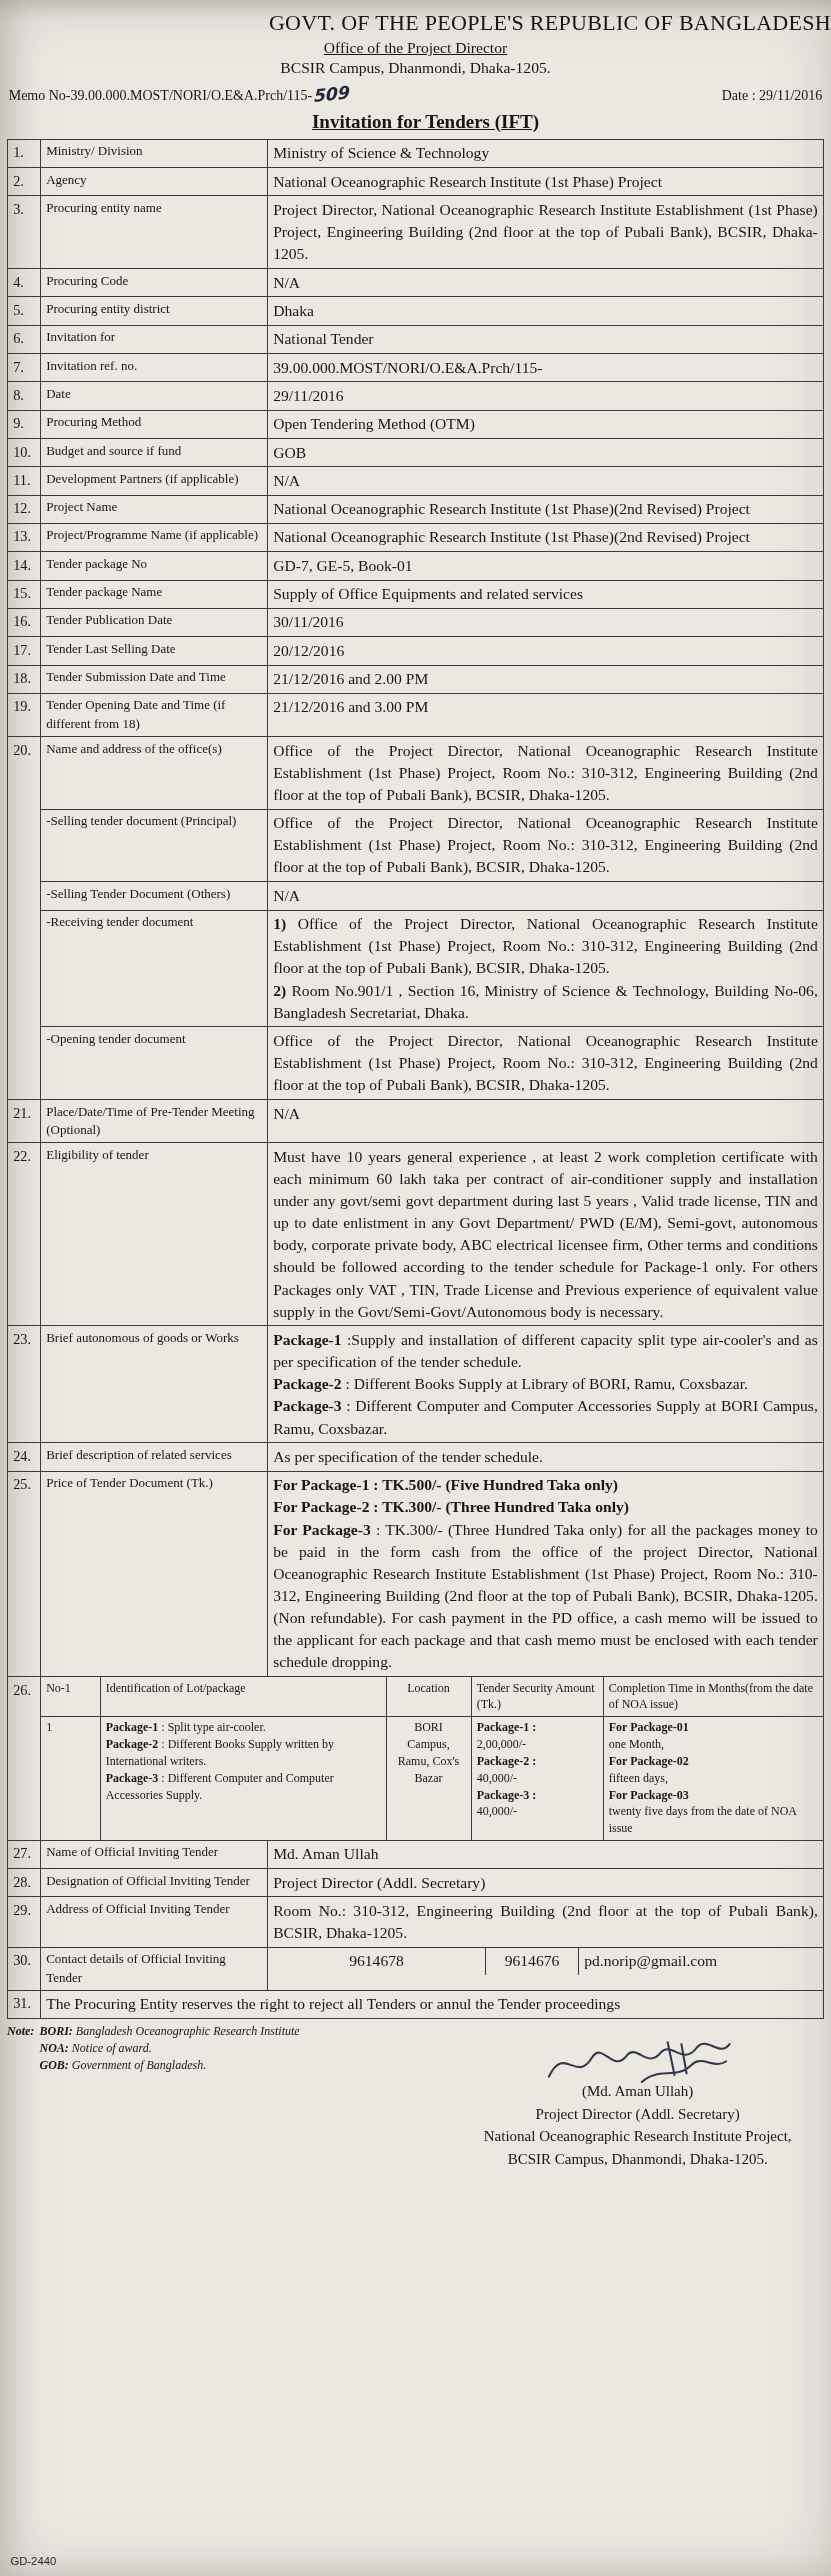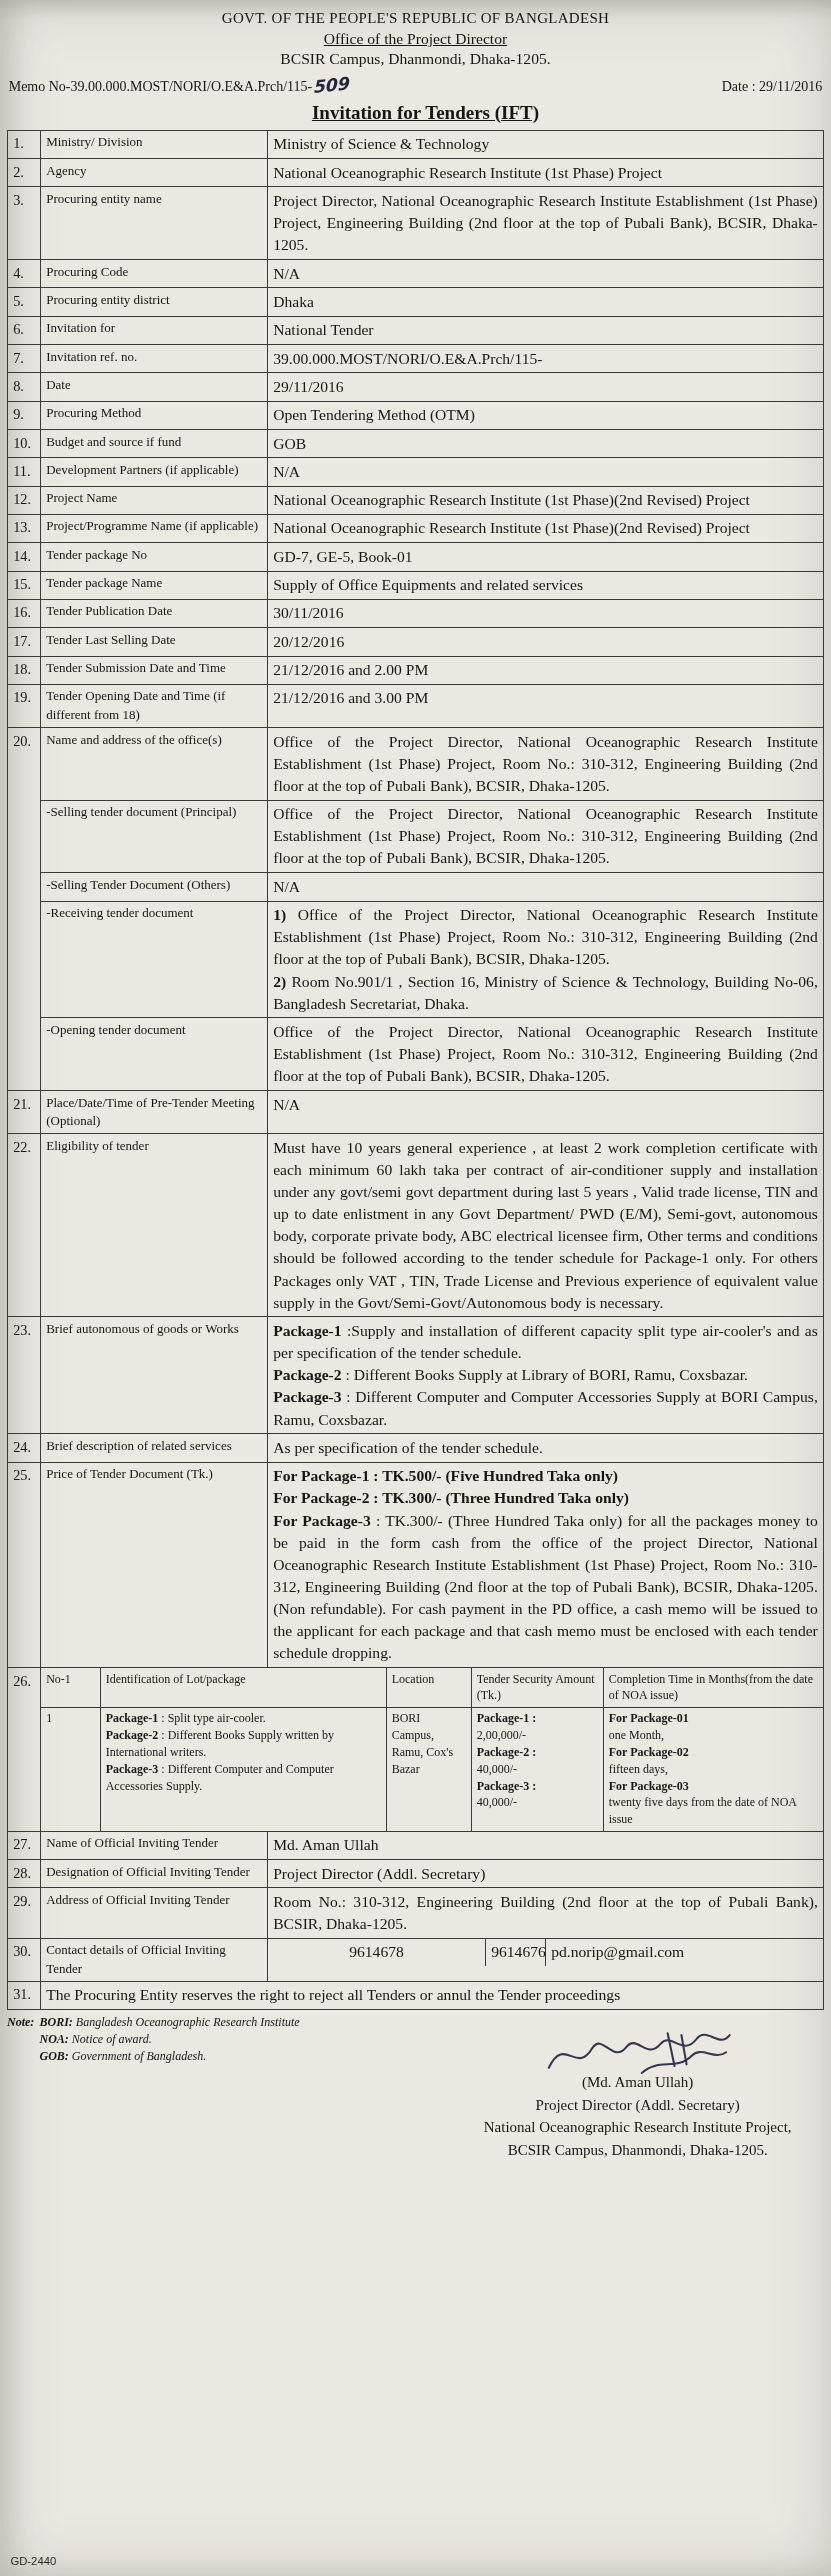--- a/index.html
+++ b/index.html
@@ -6,21 +6,21 @@
   html,body { margin:0; padding:0; background:#8f8e8a; }
   .page {
     width:831px; height:2576px; position:relative; overflow:hidden;
     background:#eae8e1;
     background-image: linear-gradient(#d8d6cf, #eae8e1 19px);
     box-shadow: inset 0 0 61px rgba(70,68,60,.20), inset 12px 0 24px rgba(70,68,60,.14);
     font-family:"Liberation Serif", serif; color:#171615;
     padding-top:10.4px;
   }
   .doc-header { text-align:center; }
-  .govt-line { font-size:15px; letter-spacing:0.3px; }
+  .govt-line { font-size:22px; letter-spacing:0.3px;text-align:right; }
   .project-title { font-size:21px; font-weight:bold; margin-top:2.6px; }
   .office-line { font-size:15.6px; margin-top:2.6px;text-decoration:underline; }
   .address-line { font-size:15.6px; margin-top:1.7px; }
   .memo-row { display:flex; justify-content:space-between; align-items:flex-end;
               font-size:14px; padding:7px 8.7px 0 8.7px; text-align:left; }
   .handwritten { display:inline-block; font-family:"DejaVu Sans", sans-serif;
                  font-style:italic; font-weight:bold; font-size:17.3px; color:#23233c;
                  transform:rotate(-6deg) skewX(-8deg); margin-left:1.7px; }
   .ift-title { font-size:19px; font-weight:bold; text-decoration:underline; margin:7px 0 6px 0;padding-left:20px; }
 
@@ -33,26 +33,26 @@
   .para { margin:0; }
   .b { font-weight:bold; }
 
   td.nested { padding:0 !important; }
   table.lot { border-collapse:collapse; width:100%; font-size:12px; line-height:1.4; }
   table.lot td { border:0.9px solid #3b3a38; vertical-align:top; padding:2.6px 5.2px; }
   table.lot td:first-child { border-left:none; }
   table.lot td:last-child  { border-right:none; }
   table.lot tr:first-child td { border-top:none; }
   table.lot tr:last-child  td { border-bottom:none; }
-  .ctr { }
+  .ctr { text-align:center; }
 
   .contact-grid { display:flex; }
   .contact-grid > div { padding:2.6px 5.2px; }
   .c1 { width:217px; text-align:center; }
-  .c2 { width:61px; text-align:center; border-left:0.9px solid #3b3a38; border-right:0.9px solid #3b3a38; }
+  .c2 { width:94px; text-align:center; border-left:0.9px solid #3b3a38; border-right:0.9px solid #3b3a38; }
   .c3 { flex:1; }
 
   .below { display:flex; width:817px; margin:4.3px auto 0 auto; align-items:flex-start; }
   .notes { font-size:12px; line-height:1.4; }
   .note-row { display:flex; gap:5.2px;font-style:italic; }
   .sig { margin-left:auto; width:364px; text-align:center; font-size:15px; line-height:1.5;
          margin-top:8.7px; padding-right:8.7px; }
   .sig svg { display:block; margin:0 auto -14px auto; }
   .footer-code { position:absolute; left:10.4px; bottom:8.7px; font-size:11.3px;
                  font-family:"Liberation Sans", sans-serif; color:#2a2a28; }

